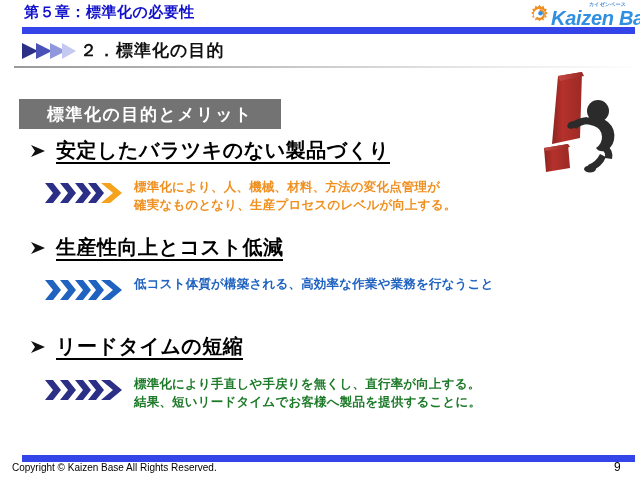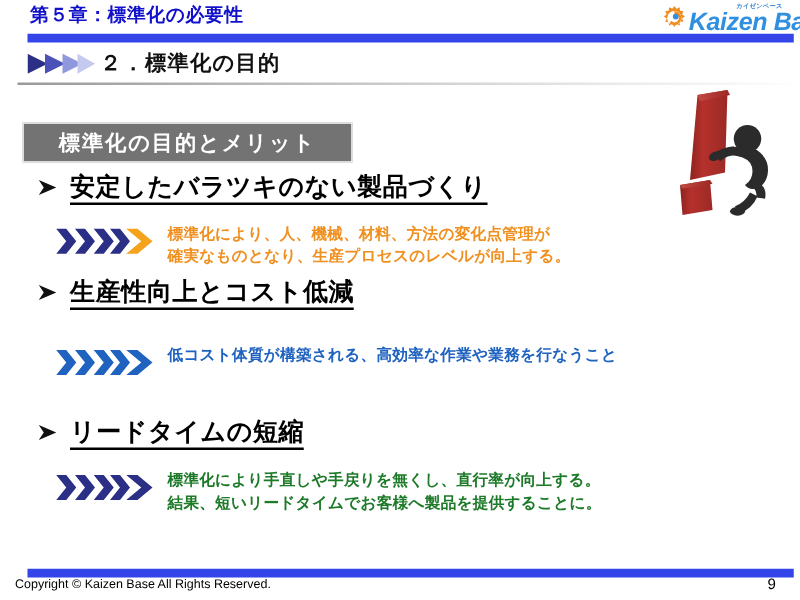--- a/index.html
+++ b/index.html
@@ -296,21 +296,21 @@
         <polygon points="57,2 66,2 78,12 66,22 57,22 69,12" fill="#f5a21c"></polygon>
       </svg>
       <div class="body-text" style="color:#f09020;">
         <span class="ln">標準化により、人、機械、材料、方法の変化点管理が</span>
         <span class="ln">確実なものとなり、生産プロセスのレベルが向上する。</span>
       </div>
     </div>
   </div>
 
   <div class="block">
-    <div class="block-head" style="top:224px;">
+    <div class="block-head" style="top:237px;">
       <svg class="arrow-marker" viewBox="0 0 16 14">
         <polygon points="1,1 15,7 1,13 5,7" fill="#111111"></polygon>
       </svg>
       <span class="head-text">生産性向上とコスト低減</span>
     </div>
     <div class="block-body" style="left:44px; top:275px;">
       <svg class="chevrons" viewBox="0 0 82 24">
         <polygon points="1,2 9,2 17,12 9,22 1,22 9,12" fill="#1f62c0"></polygon>
         <polygon points="16,2 24,2 32,12 24,22 16,22 24,12" fill="#1f62c0"></polygon>
         <polygon points="31,2 39,2 47,12 39,22 31,22 39,12" fill="#1f62c0"></polygon>

